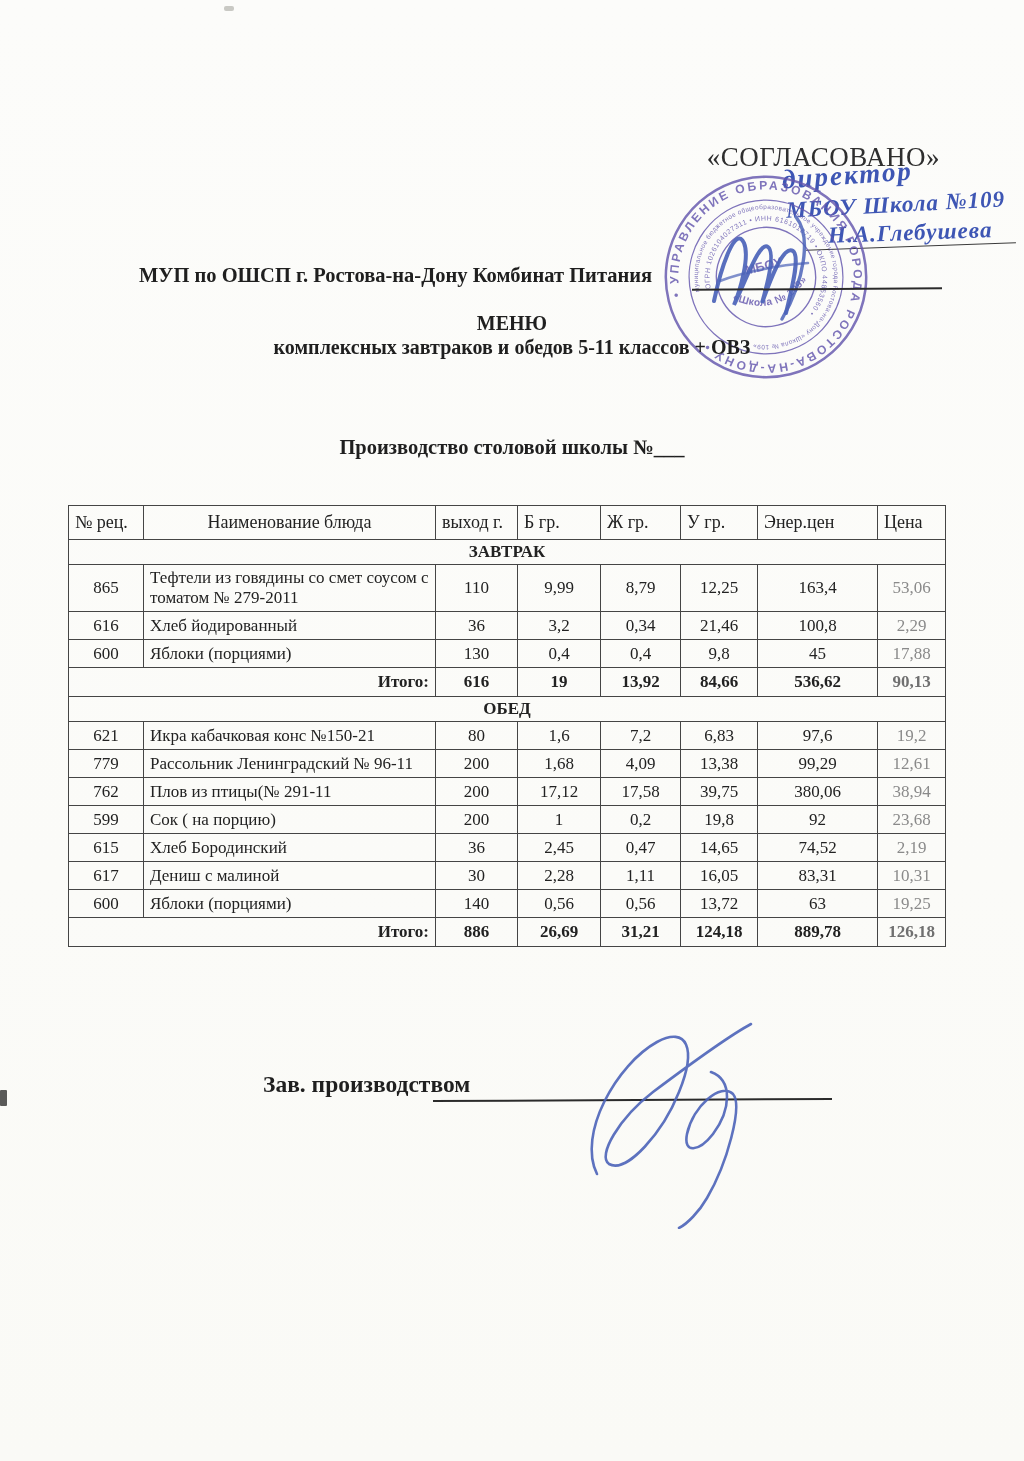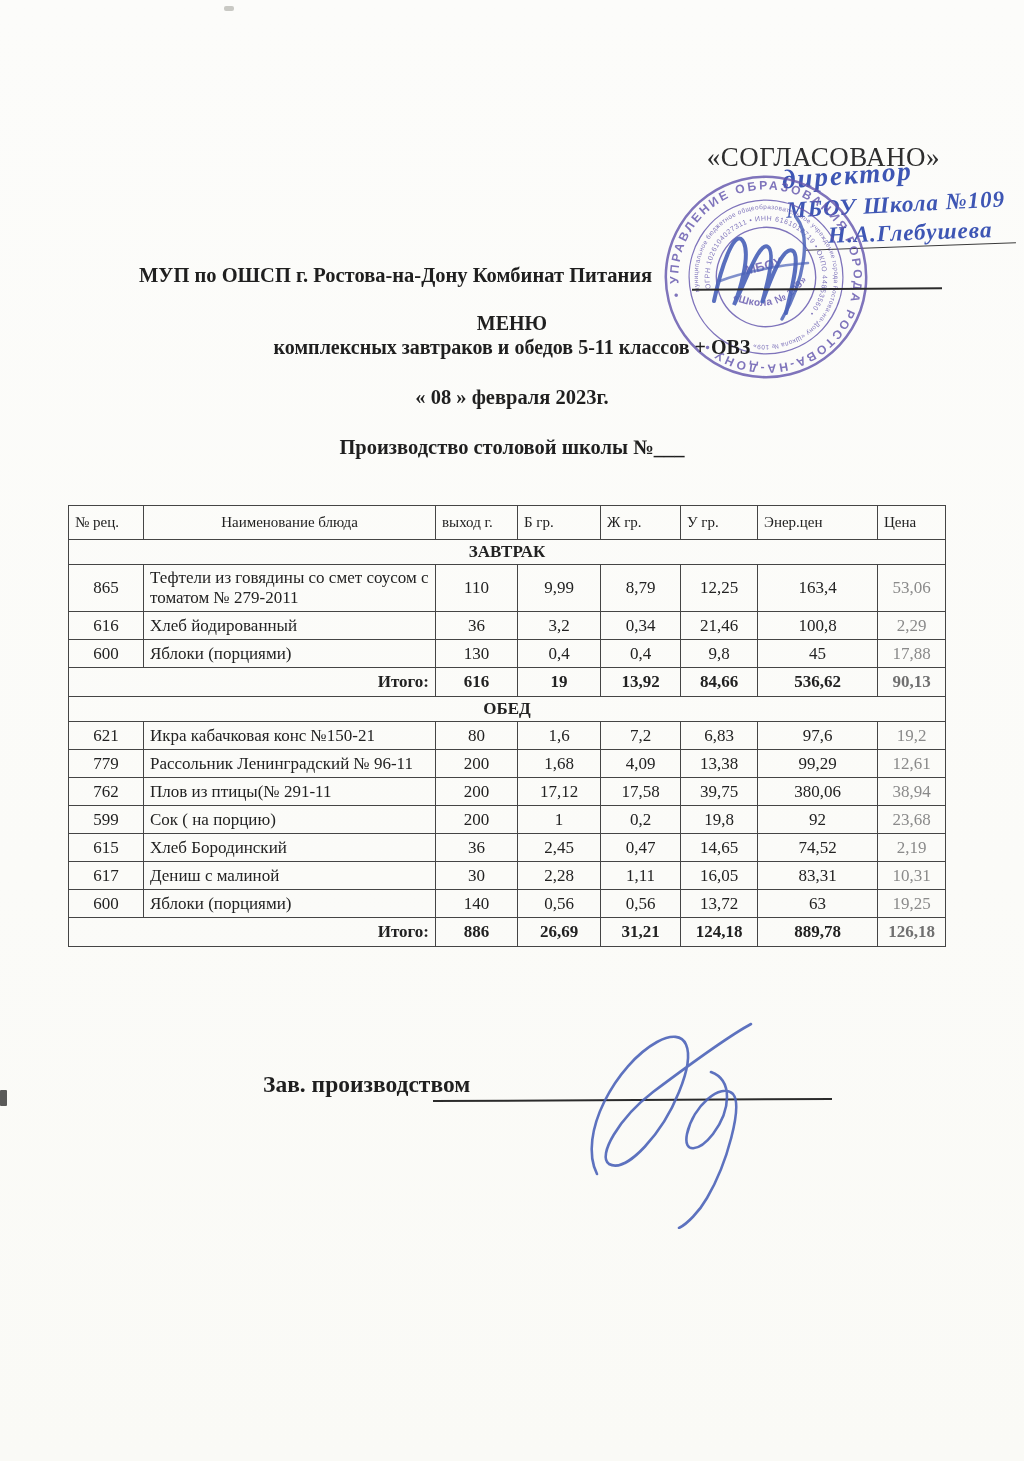--- a/index.html
+++ b/index.html
@@ -39,21 +39,21 @@
   .st-sm   { font-family:"Liberation Sans",sans-serif; font-size:6.6px; letter-spacing:0.4px; fill:#6457ae; }
   .st-mid  { font-family:"Liberation Sans",sans-serif; font-size:7.2px; letter-spacing:0.6px; fill:#6457ae; }
   .st-cen  { font-family:"Liberation Sans",sans-serif; font-size:13px; font-weight:bold; fill:#6457ae; text-anchor:middle; }
   .st-cen2 { font-family:"Liberation Sans",sans-serif; font-size:10.5px; font-weight:bold; letter-spacing:0.5px; fill:#6457ae; }
 
   
   .menu-table-wrap { left:68px; top:505px; width:877px; }
   table.menu { border-collapse:collapse; table-layout:fixed; width:877px;
                font-size:17px; color:#222; }
   table.menu th, table.menu td { border:1.6px solid #454545; padding:3px 6px; vertical-align:middle; }
-  table.menu th { font-weight:normal; text-align:left; height:27px; font-size:15px; }
+  table.menu th { font-weight:normal; text-align:left; height:27px; font-size:18px; }
   table.menu th.h-name { text-align:center; }
   .c-num { text-align:center; }
   .c-name { text-align:left; line-height:1.18; }
   .c-price { text-align:center; color:#8a8a8a; }
   tr.section-row td { text-align:center; font-weight:bold; height:19px; padding:2px;font-family:Liberation Serif, serif; }
   tr.dish-row td { height:21px; }
   tr.total-row td { font-weight:bold; height:22px; }
   tr.total-row .t-label { text-align:right; }
   tr.total-row .c-price { color:#707070; }
 
@@ -109,21 +109,20 @@
       <path d="M14,98 C22,60 36,22 44,40 C50,54 40,88 34,102 C48,72 60,38 68,44 C76,50 66,86 62,100 C72,72 84,42 93,48 C101,54 90,92 86,110" stroke-width="4" opacity="0.92"></path>
       <path d="M96,14 C112,34 104,78 82,116" stroke-width="3.4" opacity="0.85"></path>
       <path d="M20,78 C40,70 78,62 108,60" stroke-width="2.6" opacity="0.7"></path>
     </svg>
   </div>
 
   <div class="abs title-line">МУП по ОШСП г. Ростова-на-Дону Комбинат Питания</div>
   <div class="abs rule rule-org"></div>
   <div class="abs center-line t-menu">МЕНЮ</div>
   <div class="abs center-line t-sub">комплексных завтраков и обедов 5-11 классов + ОВЗ</div>
-  <div class="abs center-line t-date">« 08 » февраля 2023г.</div>
   <div class="abs center-line t-prod">Производство столовой школы №___</div>
 
   <div class="abs menu-table-wrap">
     <table class="menu">
       <colgroup>
         <col style="width:75px">
           <col style="width:292px">
           <col style="width:82px">
           <col style="width:83px">
         <col style="width:80px">

